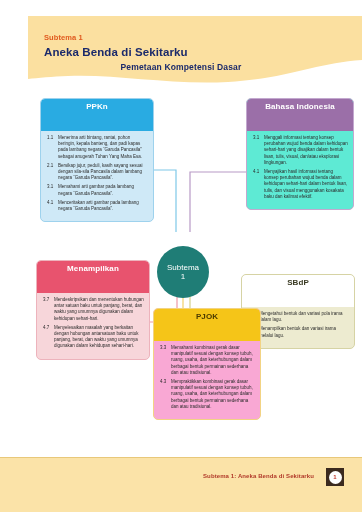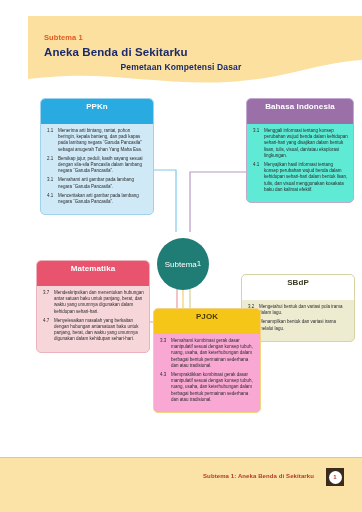--- a/index.html
+++ b/index.html
@@ -82,21 +82,21 @@
     border-radius: 5px;
     z-index: 2;
     overflow: hidden;
     box-sizing: border-box;
   }
   .kd-head {
     text-align: center;
     font-weight: bold;
     font-size: 8px;
     line-height: 13px;
-    padding: 1px 0 11px 0;
+    padding: 1px 0 18px 0;
     border-radius: 4px 4px 0 0;
     letter-spacing: 0.1px;
   }
   .kd-body {
     padding: 4px 5px 6px 5px;
   }
   .kd-item {
     display: flex;
     font-size: 4.5px;
     line-height: 6.2px;
@@ -153,28 +153,28 @@
     width: 108px;
     background: #f9a8d4;
     border: 0.6px solid #F2D383;
   }
   #box-pjok .kd-head { background: #F5C518; color: #4a3a00; }
 
   
   .center-circle {
     position: absolute;
     left: 157px;
-    top: 238px;
+    top: 246px;
     width: 52px;
     height: 52px;
     border-radius: 50%;
     background: #1F7D76;
     z-index: 3;
     display: flex;
-    flex-direction: row;
+    flex-direction: column;
     align-items: center;
     justify-content: center;
     color: #ffffff;
   }
   .center-line1 { font-size: 8px; line-height: 9px; }
   .center-line2 { font-size: 8px; line-height: 10px; }
 
   
   .footer-band {
     position: absolute;
@@ -287,21 +287,21 @@
         <span class="kd-text">Menggali informasi tentang konsep perubahan wujud benda dalam kehidupan sehari-hari yang disajikan dalam bentuk lisan, tulis, visual, dan/atau eksplorasi lingkungan.</span>
       </div>
       <div class="kd-item">
         <span class="kd-num">4.1</span>
         <span class="kd-text">Menyajikan hasil informasi tentang konsep perubahan wujud benda dalam kehidupan sehari-hari dalam bentuk lisan, tulis, dan visual menggunakan kosakata baku dan kalimat efektif.</span>
       </div>
     </div>
   </div>
 
   <div class="kd-box" id="box-mtk">
-    <div class="kd-head">Matematika</div>
+    <div class="kd-head">Menampilkan</div>
     <div class="kd-body">
       <div class="kd-item">
         <span class="kd-num">3.7</span>
         <span class="kd-text">Mendeskripsikan dan menentukan hubungan antar satuan baku untuk panjang, berat, dan waktu yang umumnya digunakan dalam kehidupan sehari-hari.</span>
       </div>
       <div class="kd-item">
         <span class="kd-num">4.7</span>
         <span class="kd-text">Menyelesaikan masalah yang berkaitan dengan hubungan antarsatuan baku untuk panjang, berat, dan waktu yang umumnya digunakan dalam kehidupan sehari-hari.</span>
       </div>
     </div>

